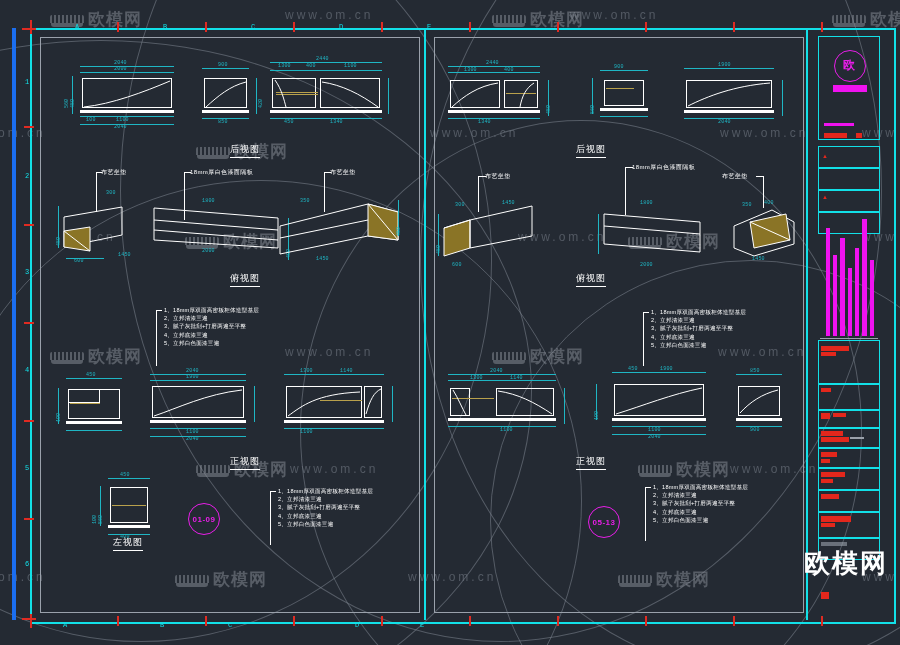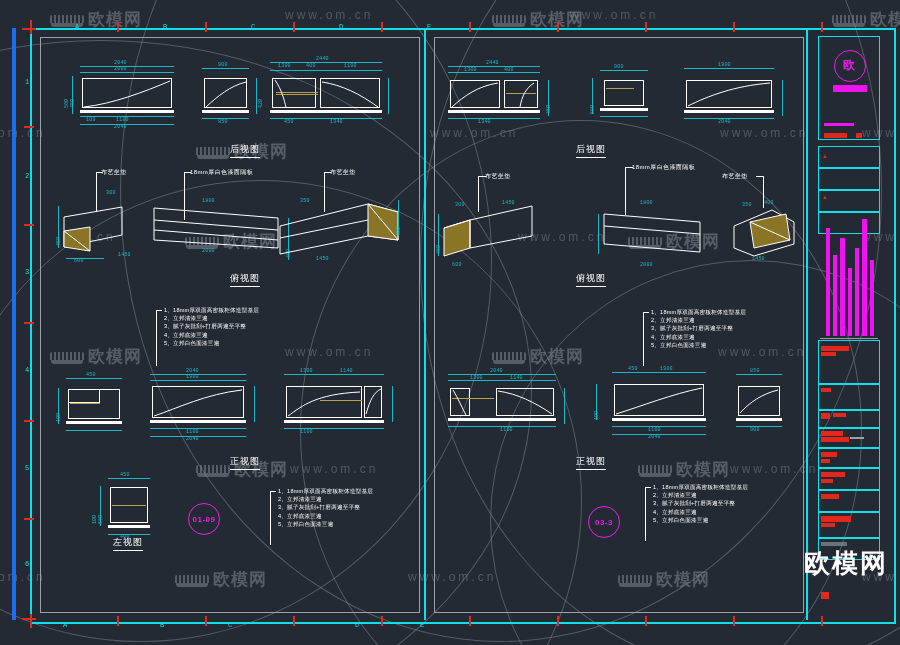--- a/index.html
+++ b/index.html
@@ -506,21 +506,21 @@
   <svg class="abs" style="left:738px;top:386px;" width="44" height="32">
     <path d="M2,27 C12,16 24,8 40,4" stroke="#ffffff" stroke-width="1" fill="none"></path>
   </svg>
   <div class="dimline" style="left:736px;top:374px;width:46px;"></div>
   <div class="dimtxt" style="left:750px;top:368px;">850</div>
   <div class="dimline" style="left:736px;top:426px;width:46px;"></div>
   <div class="dimtxt" style="left:750px;top:427px;">900</div>
 
   <div class="viewtitle" style="left:576px;top:455px;">正视图</div>
 
-  <div class="tagcircle" style="left:588px;top:506px;width:30px;height:30px;">03-3</div>
+  <div class="tagcircle" style="left:588px;top:506px;width:30px;height:30px;">05-13</div>
 
   <div class="lead" style="left:645px;top:487px;width:1px;height:54px;"></div>
   <div class="lead" style="left:645px;top:487px;width:6px;height:1px;"></div>
   <div class="speclist" style="left:653px;top:483px;">
     <div>1、18mm厚双面高密板柜体造型基层</div>
     <div>2、立邦清漆三遍</div>
     <div>3、腻子灰批刮+打磨两遍至平整</div>
     <div>4、立邦底漆三遍</div>
     <div>5、立邦白色面漆三遍</div>
   </div>

